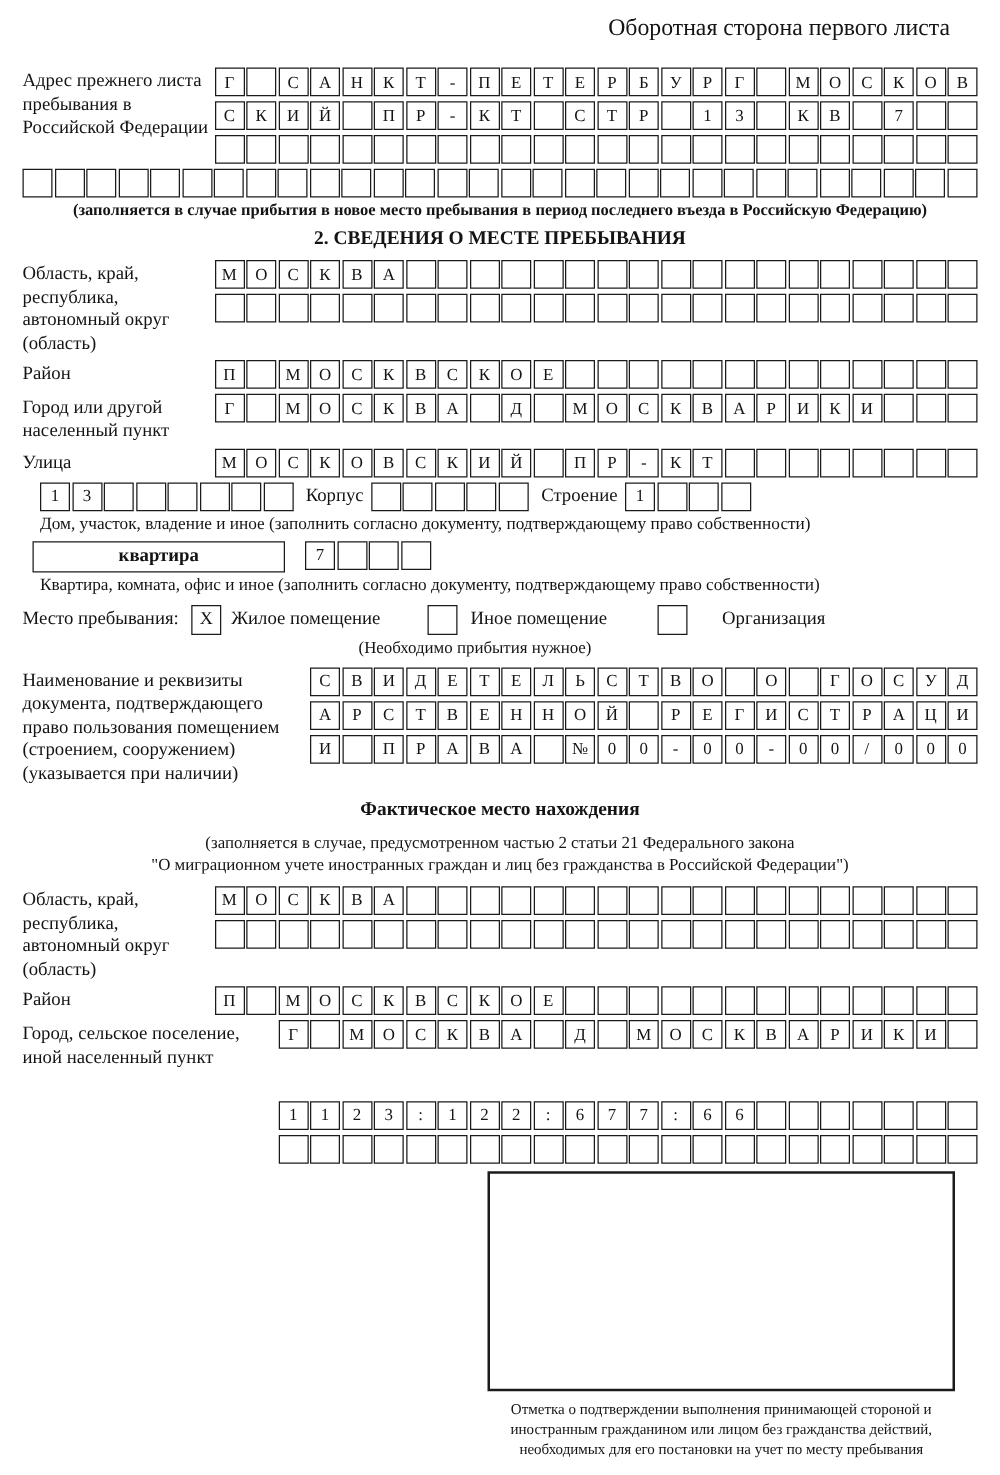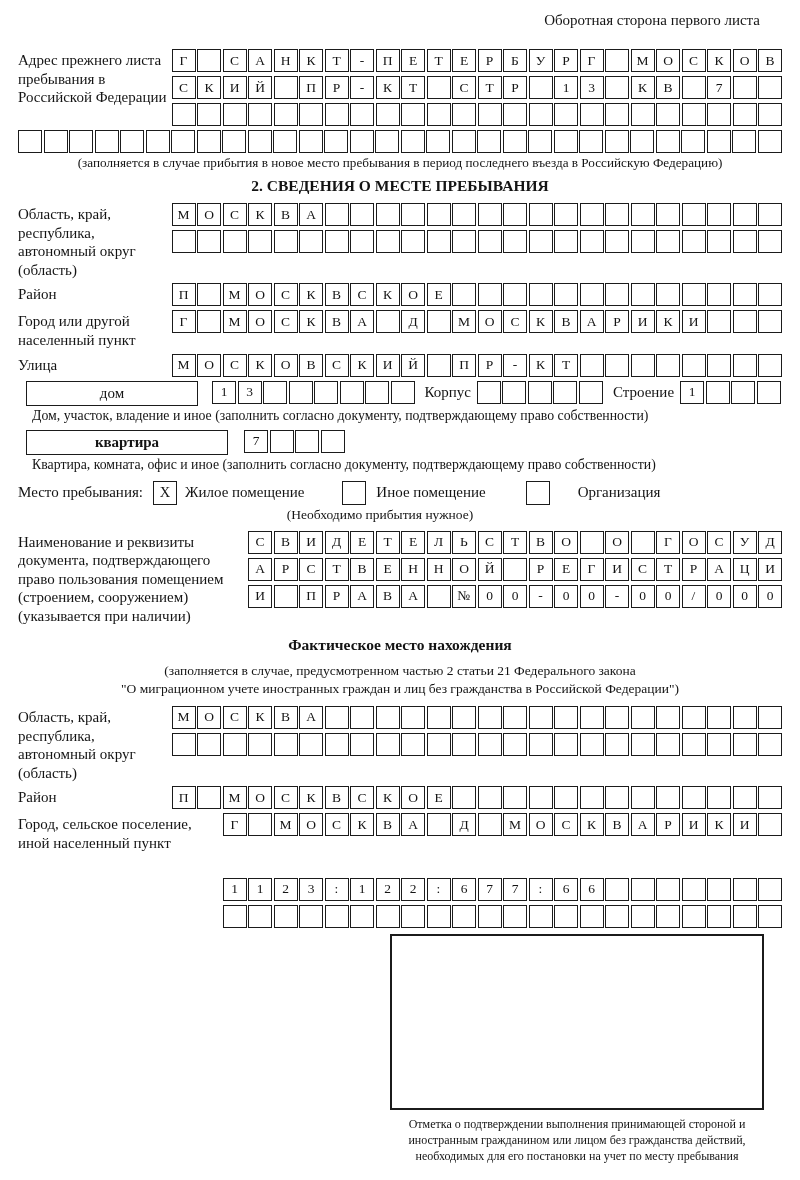--- a/index.html
+++ b/index.html
@@ -1,33 +1,33 @@
 <!DOCTYPE html>
 <html><head>
 <meta charset="utf-8">
 <style>
   html,body{margin:0;padding:0;}
   body{
     width:800px;height:1180px;box-sizing:border-box;
     padding:12px 18px 0 18px;background:#ffffff;color:#141414;
     font-family:"Liberation Serif", serif;overflow:hidden;
   }
-  .hdr{ text-align:right;font-size:15px;padding-right:22px;margin-bottom:20px; }
+  .hdr{ text-align:right;font-size:19px;padding-right:22px;margin-bottom:20px; }
 
   .frow{ display:flex;align-items:flex-start;margin-bottom:4px; }
   .lbl{ flex:1;font-size:15px;line-height:1.24;padding-top:2px; }
   .rows{ display:flex;flex-direction:column;gap:4px;margin-left:auto; }
   .cells{ display:flex;gap:1.5px;flex:none;margin-left:auto; }
   .cells.inl{ margin-left:0; }
   .cell{
     flex:none;width:24px;height:23px;box-sizing:border-box;
     border:1.6px solid #1b1b1b;display:inline-flex;align-items:center;justify-content:center;
     font-size:13.5px;background:#fff;
   }
-  .cap{ font-size:13.2px;text-align:center;margin:2px 0 6px; }
+  .cap{ font-size:13.2px;text-align:center;margin:2px 0 6px;font-weight:bold; }
   .cap-left{ font-size:13.8px;text-align:left;margin:2px 0 6px;padding-left:14px; }
   .h2{ font-size:15.5px;font-weight:bold;text-align:center;margin:4px 0 8px; }
 
   .widebox{
     box-sizing:border-box;border:1.6px solid #1b1b1b;height:25px;
     display:flex;align-items:center;justify-content:center;font-size:15px;flex:none;background:#fff;
   }
   .dombox{ width:172px;margin-left:8px; }
   .kvbox{ width:202px;margin-left:8px;font-weight:bold; }
   .domrow{ display:flex;align-items:flex-start;margin-bottom:2px; }
@@ -314,21 +314,20 @@
       <span class="cell"></span>
       <span class="cell"></span>
       <span class="cell"></span>
       <span class="cell"></span>
       <span class="cell"></span>
       <span class="cell"></span>
     </div>
 </div>
 
 <div class="domrow">
-  <div class="widebox dombox">дом</div>
   <div class="inlbl" style="padding-left:0;width:8px;"></div>
   <div class="cells inl">
       <span class="cell">1</span>
       <span class="cell">3</span>
       <span class="cell"></span>
       <span class="cell"></span>
       <span class="cell"></span>
       <span class="cell"></span>
       <span class="cell"></span>
       <span class="cell"></span>

